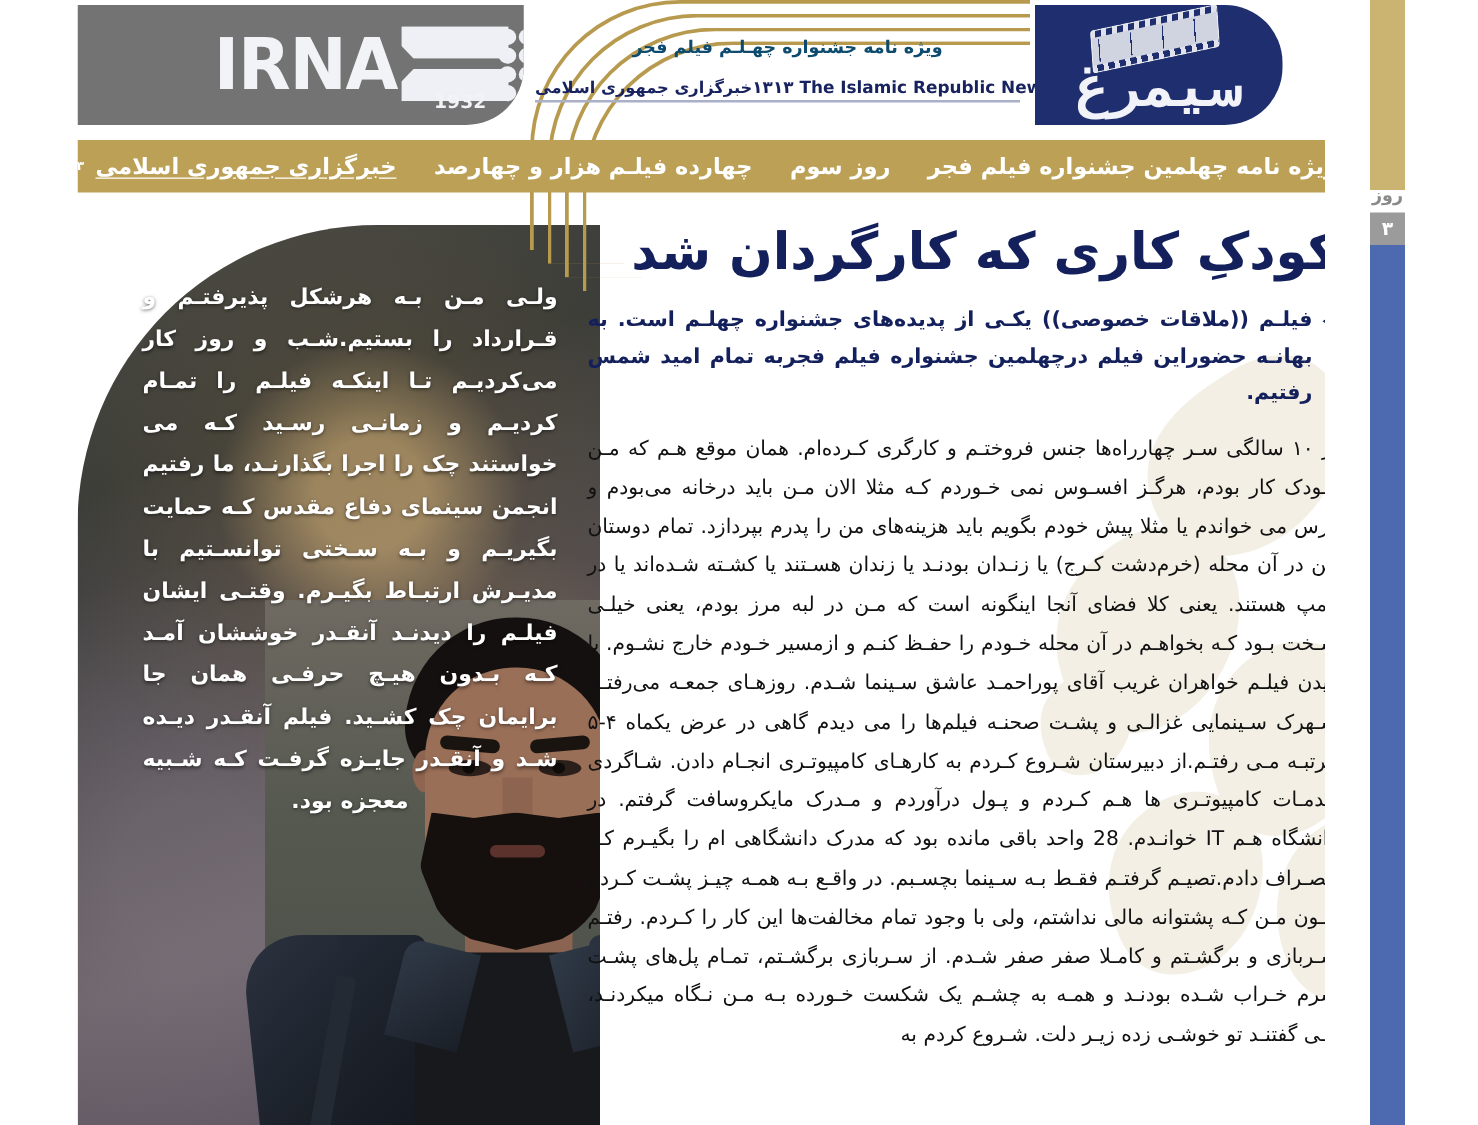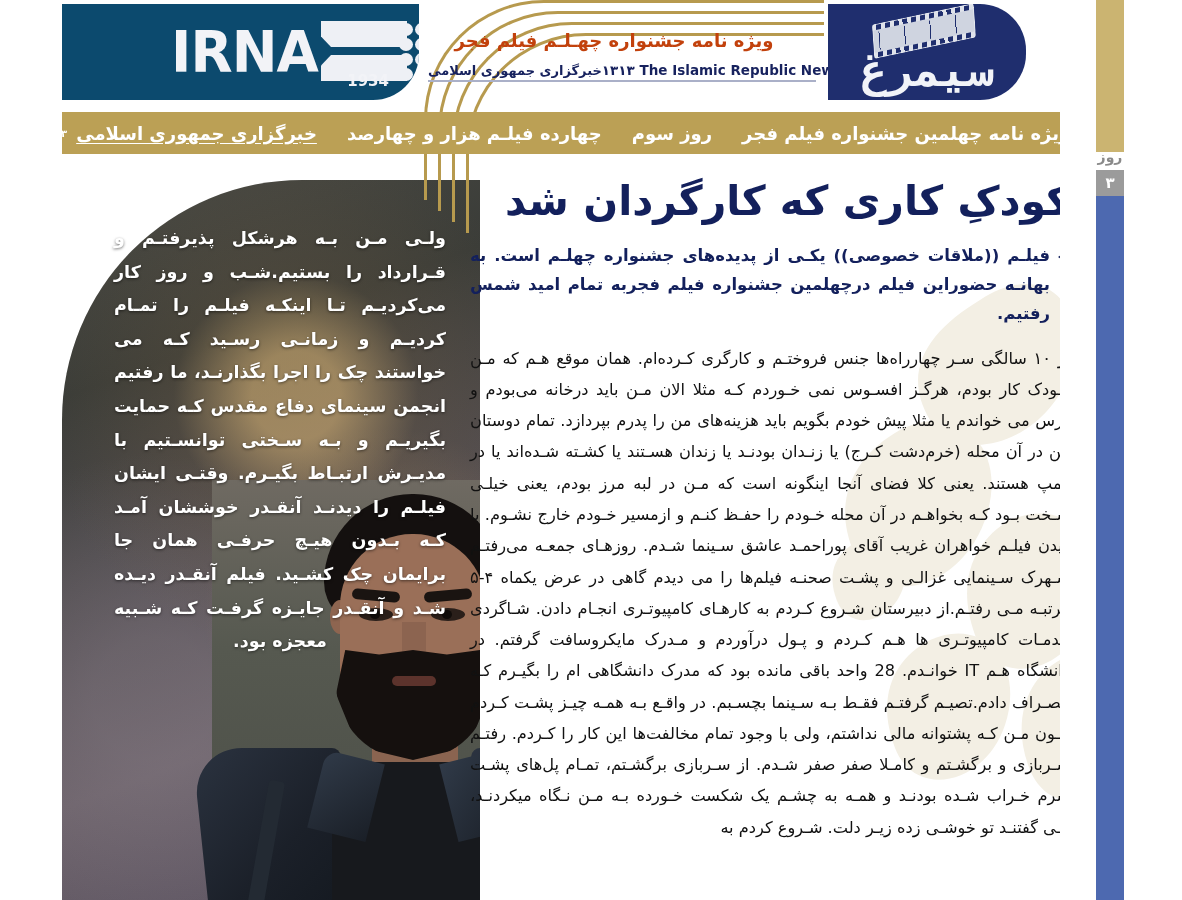--- a/index.html
+++ b/index.html
@@ -46,21 +46,21 @@
     width: 1060px;
     height: 108px;
     z-index: 5;
   }
 
   
   .irna-logo {
     position: absolute;
     left: 62px; top: 4px;
     width: 357px; height: 96px;
-    background: #0c4a6e;
+    background: #737373;
     border-top-right-radius: 0;
     border-bottom-right-radius: 46px;
     border-top-left-radius: 0;
     overflow: hidden;
   }
   .irna-logo .glyphs {
     position: absolute;
     inset: 0;
     display: flex;
     align-items: center;
@@ -128,25 +128,25 @@
     border-right: none;
     border-top-left-radius: 120px;
     background: transparent;
   }
   .gold-arc .arcline.a2 { left: 14px; top: 11px; width: 386px; }
   .gold-arc .arcline.a3 { left: 28px; top: 22px; width: 372px; }
   .gold-arc .arcline.a4 { left: 42px; top: 33px; width: 358px; }
 
   .arc-text-fa {
     position: absolute;
-    right: 16px; top: 30px;
+    right: 0; top: 30px;
     width: 388px;
     text-align: center;
-    color: #c2410c;
-    font-size: 18px;
+    color: #0c4a6e;
+    font-size: 14px;
     font-weight: 700;
     direction: rtl;
     white-space: nowrap;
   }
   .arc-text-en {
     position: absolute;
     right: 8px; top: 62px;
     width: 388px;
     text-align: center;
     color: #17225e;
@@ -537,21 +537,21 @@
               <i></i>
               <i></i>
               <i></i>
               <i></i>
               <i></i>
               <i></i>
           </span>
         </div>
         <span class="irna-word">IRNA</span>
       </div>
-      <span class="irna-year">1934</span>
+      <span class="irna-year">1932</span>
     </div>
 
     <div class="gold-arc">
       <span class="arcline a1"></span>
       <span class="arcline a2"></span>
       <span class="arcline a3"></span>
       <span class="arcline a4"></span>
       <div class="arc-text-fa">ویژه نامه جشنواره چهـلـم فیلم فجر</div>
       <div class="arc-text-en">
         <span>١٣١٣</span><span class="fa-sub">خبرگزاری جمهوری اسلامی</span>

